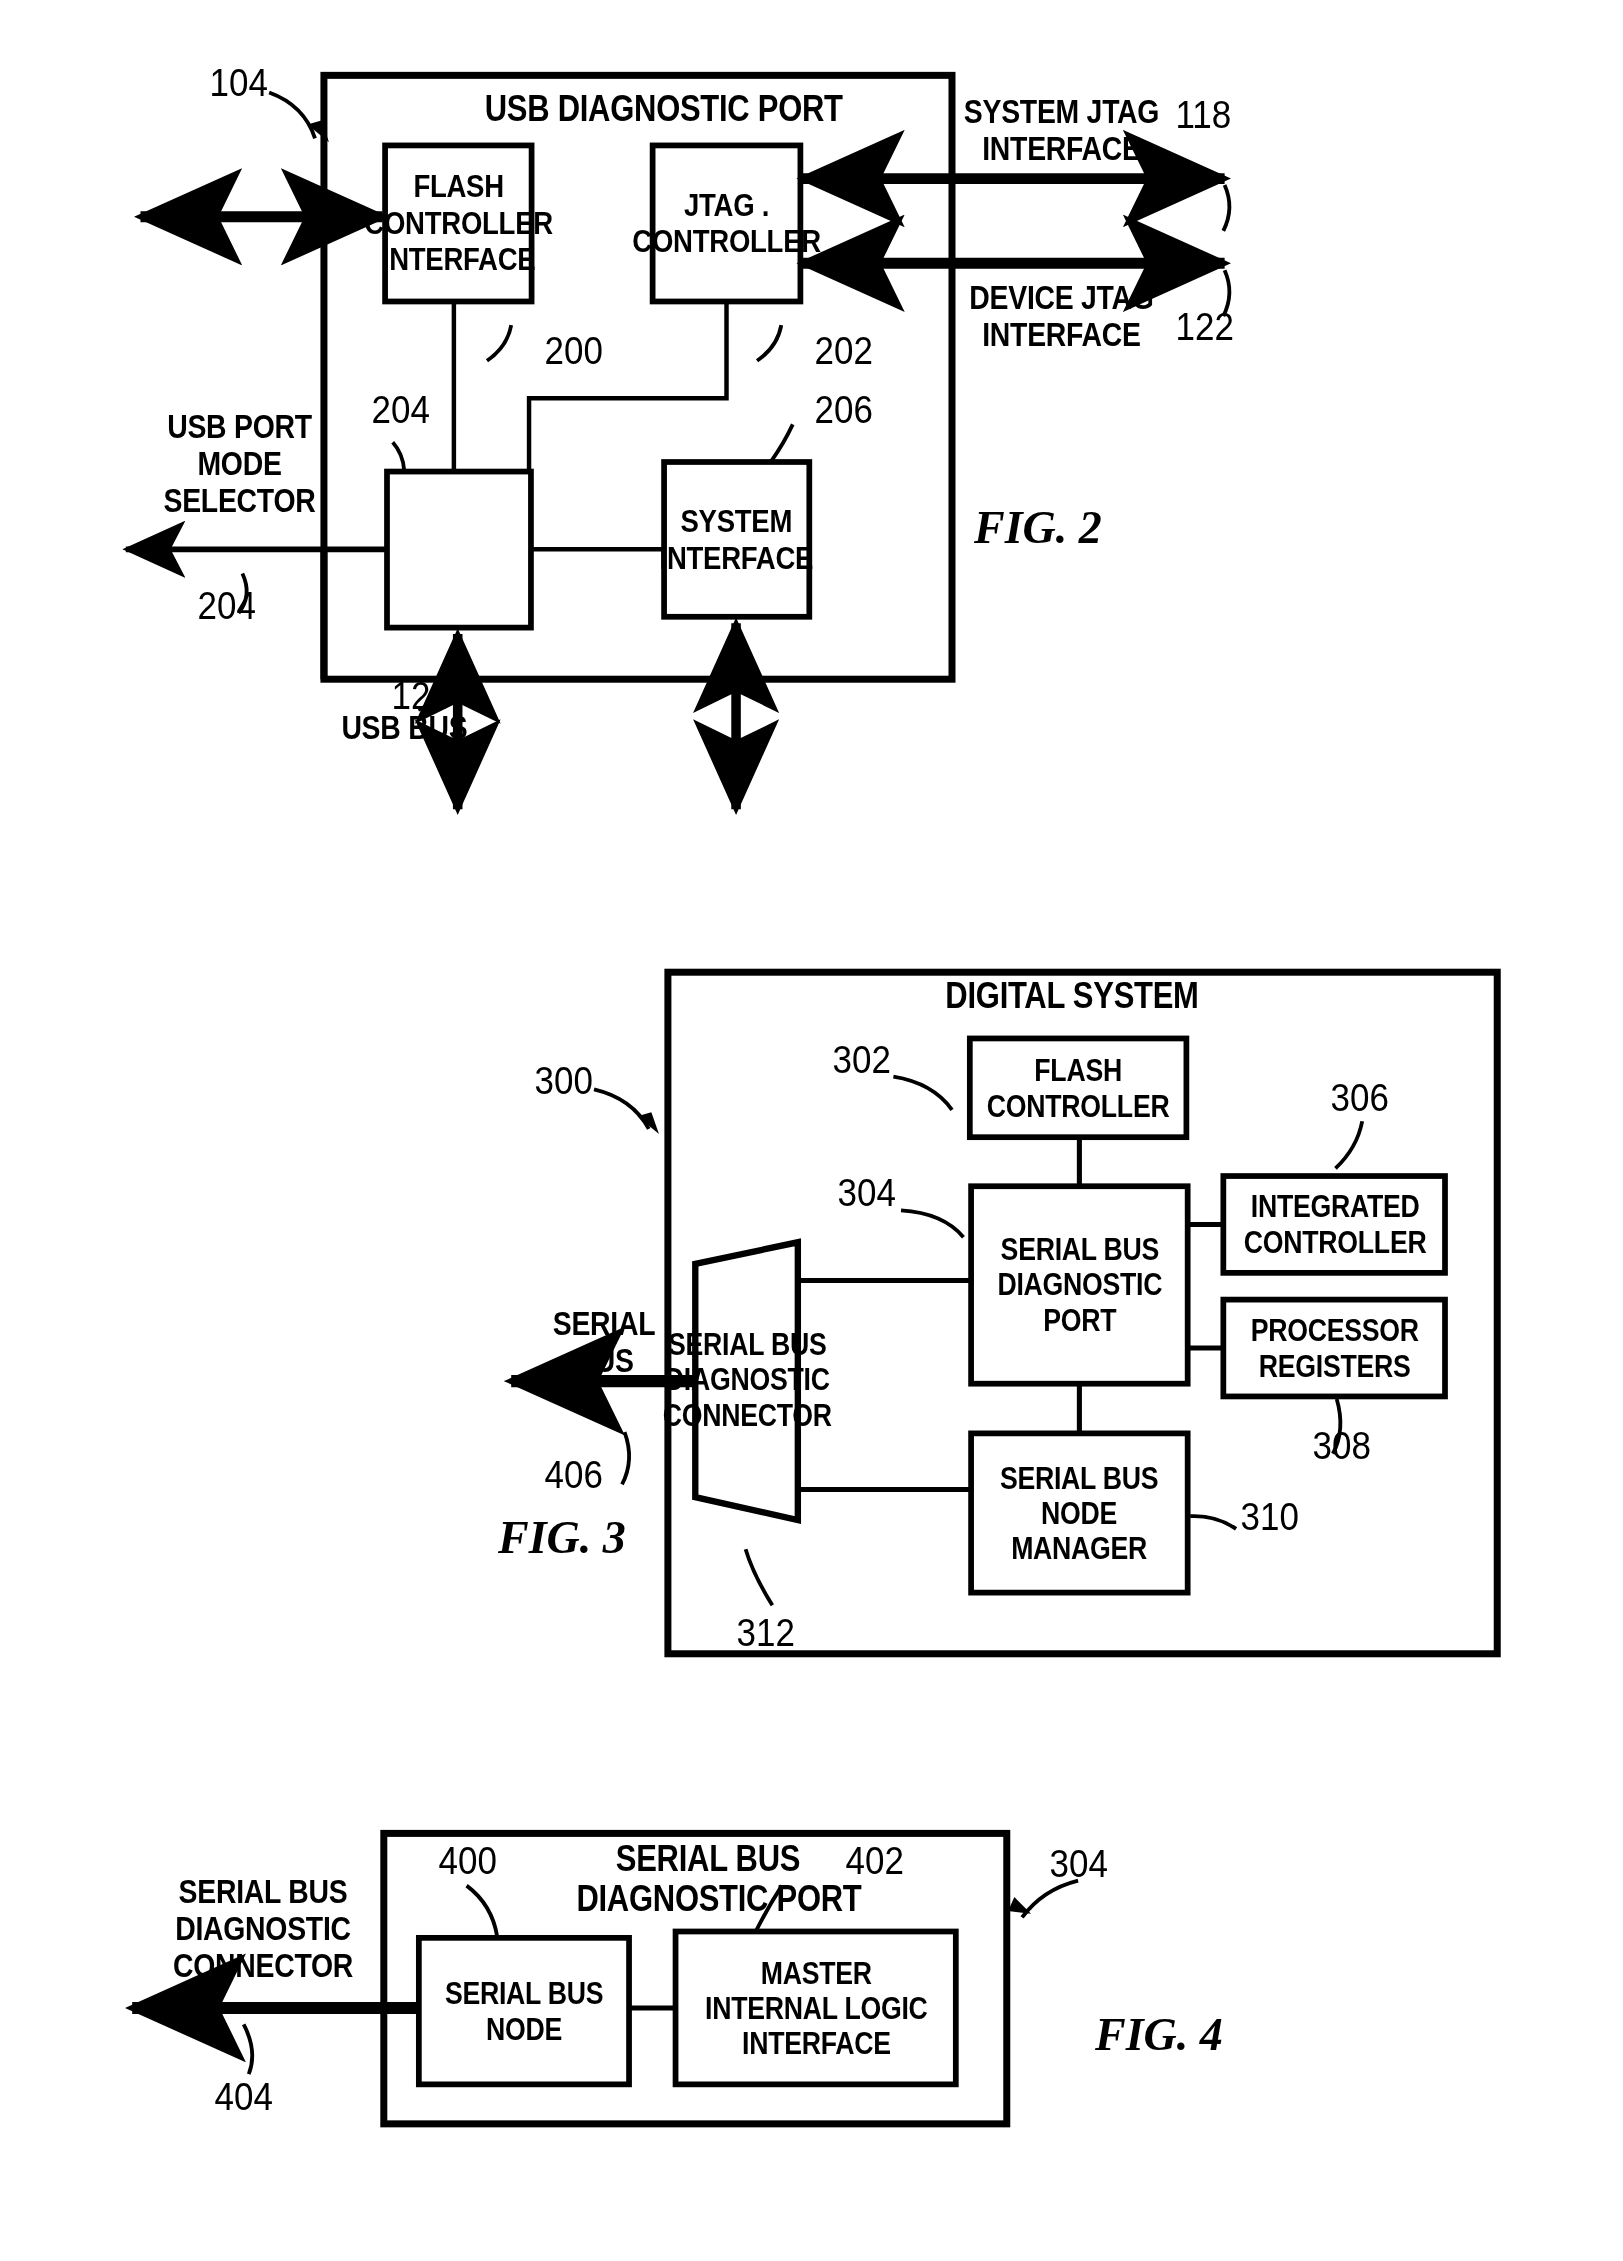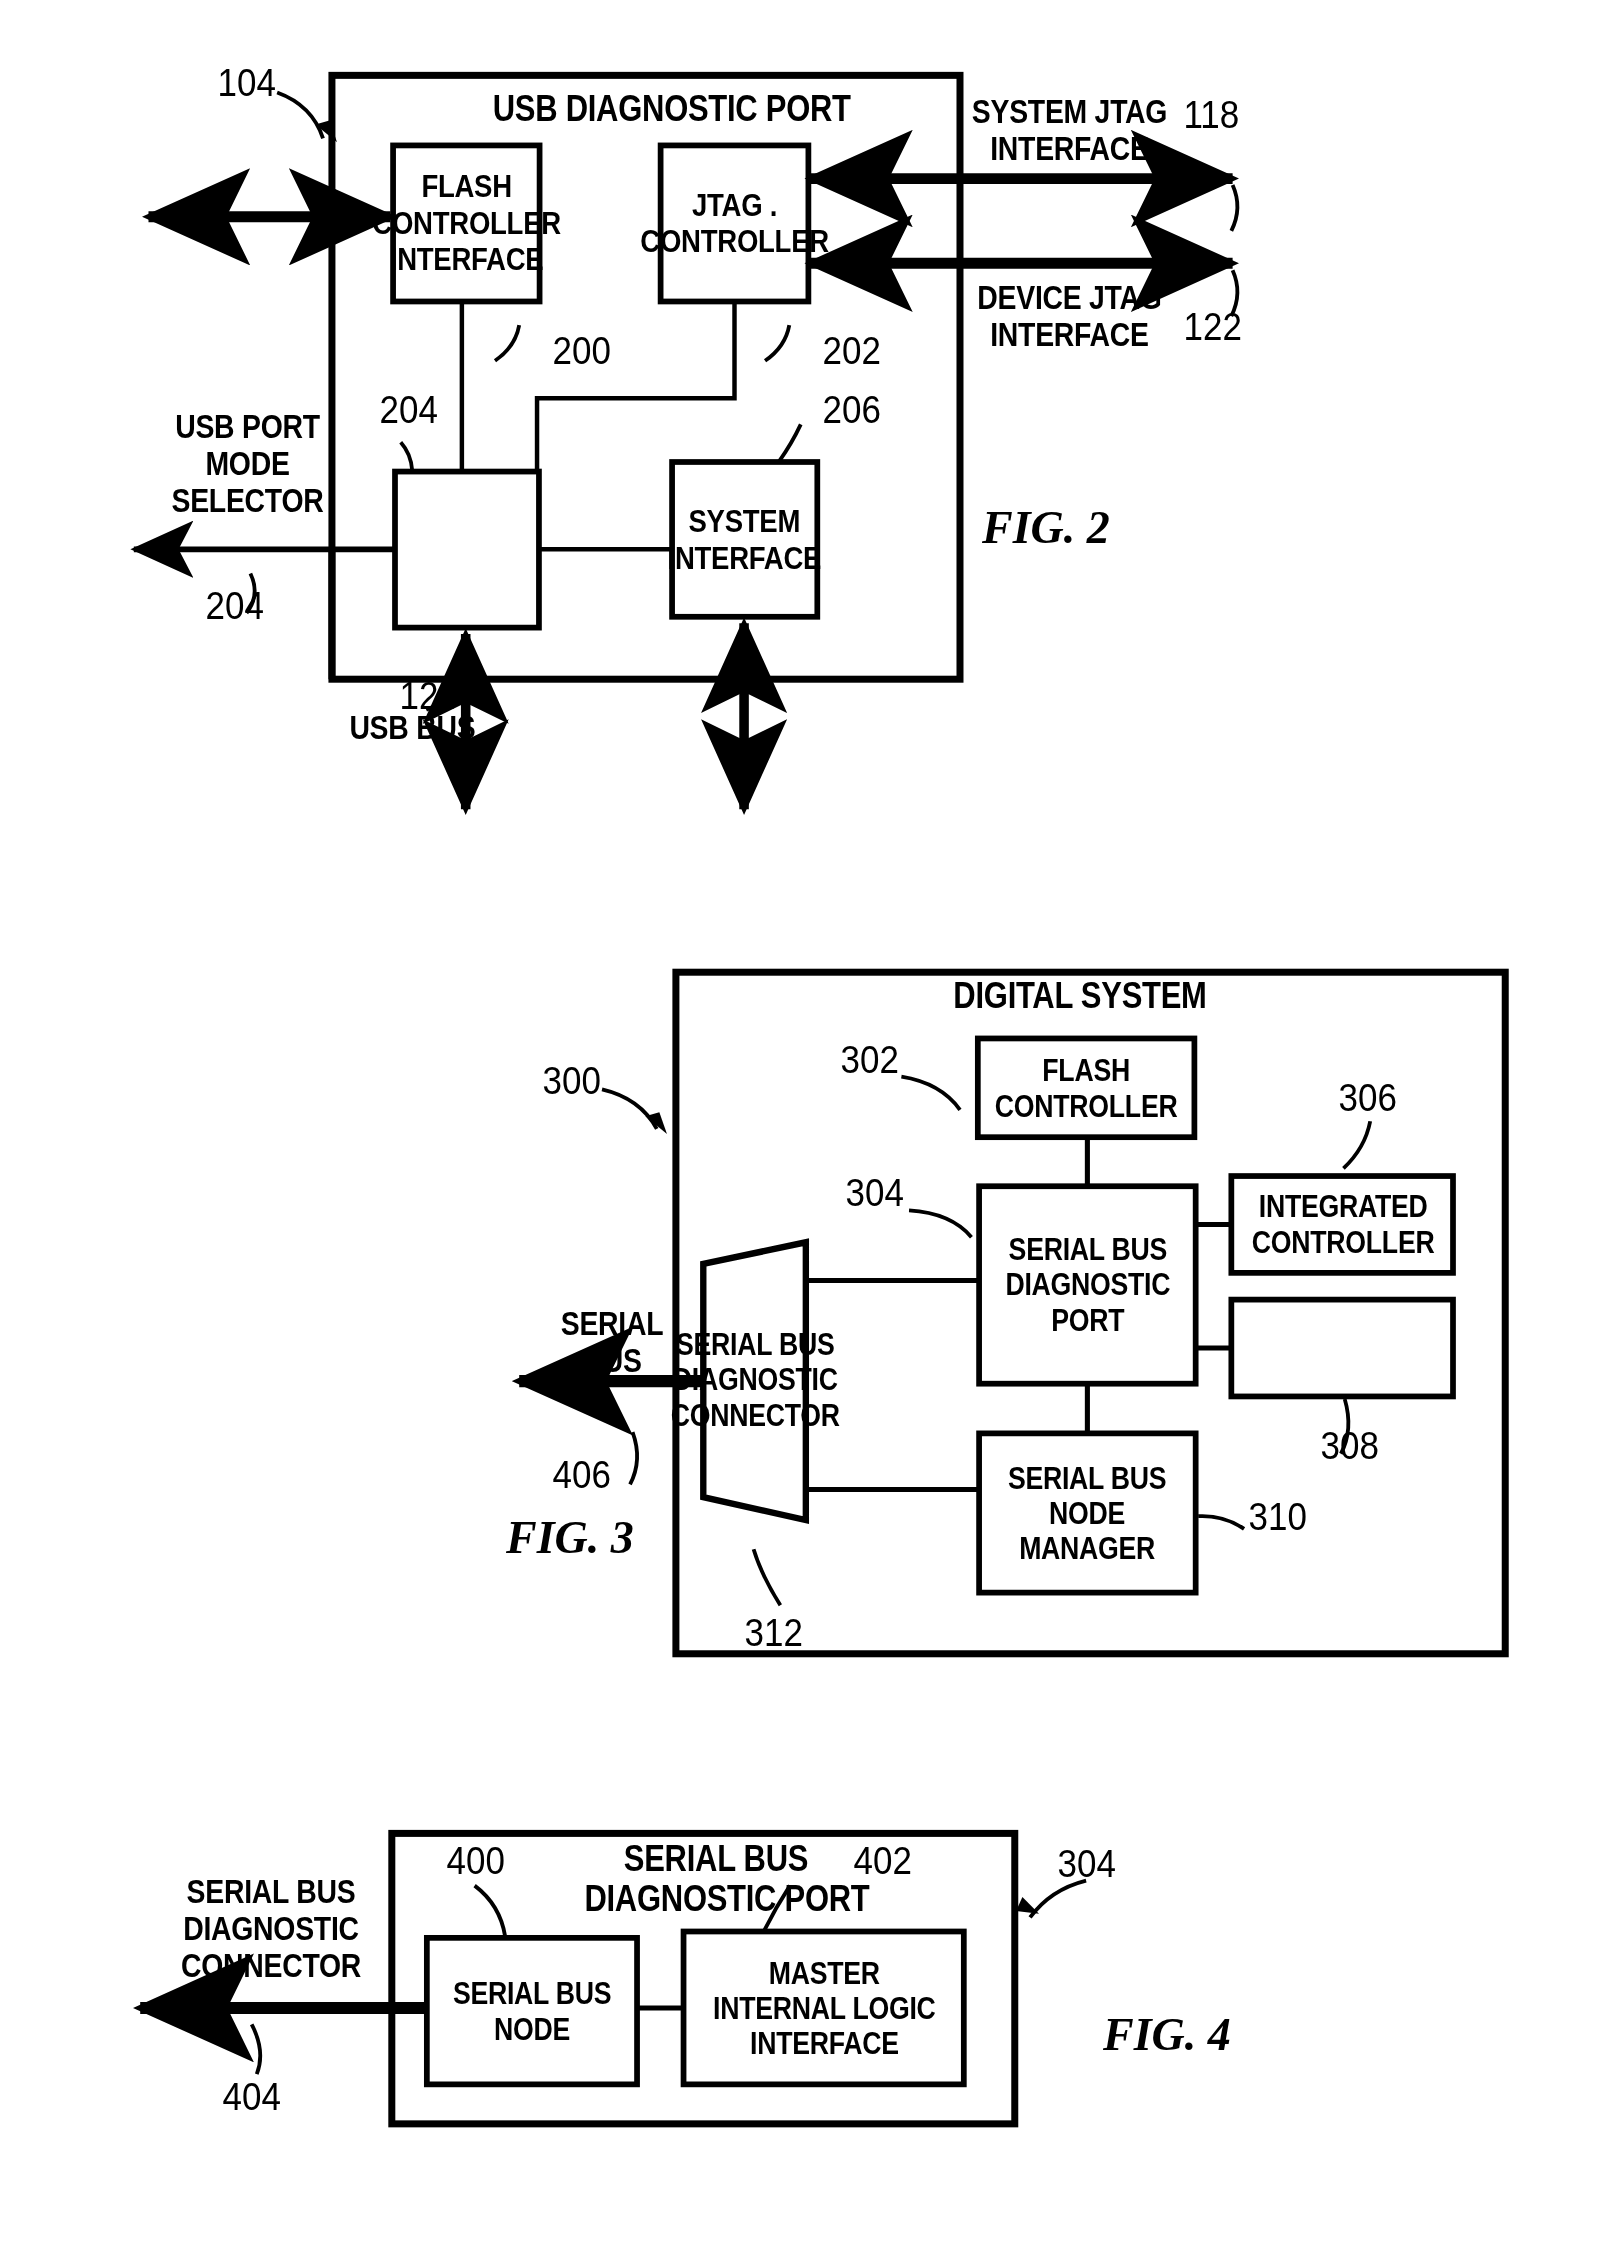--- a/index.html
+++ b/index.html
@@ -10,21 +10,21 @@
   body {
     width: 1623px;
     height: 2261px;
     position: relative;
     font-family: "Liberation Sans", sans-serif;
     color: #000000;
     overflow: hidden;
   }
   #sheet {
     position: absolute;
-    left: 16px; top: 0;
+    left: 8px; top: 0;
     width: 1303px;
     height: 2261px;
     border-radius: 21px;
   }
   svg.layer {
     position: absolute;
     left: 0; top: 0;
     width: 1623px;
     height: 2261px;
     pointer-events: none;
@@ -246,20 +246,24 @@
     <span>SERIAL BUS
 DIAGNOSTIC
 PORT</span>
   </div>
 
   <div class="boxtext s48" style="left:1216px; top:1176px; width:222px; height:97px;">
     <span>INTEGRATED
 CONTROLLER</span>
   </div>
 
+  <div class="boxtext s48" style="left:1216px; top:1300px; width:222px; height:97px;">
+    <span>PROCESSOR
+REGISTERS</span>
+  </div>
 
   <div class="boxtext s48" style="left:963px; top:1434px; width:217px; height:159px;">
     <span>SERIAL BUS
 NODE
 MANAGER</span>
   </div>
 
   <div class="boxtext s48" style="left:688px; top:1264px; width:103px; height:232px;">
     <span>SERIAL BUS
 DIAGNOSTIC

